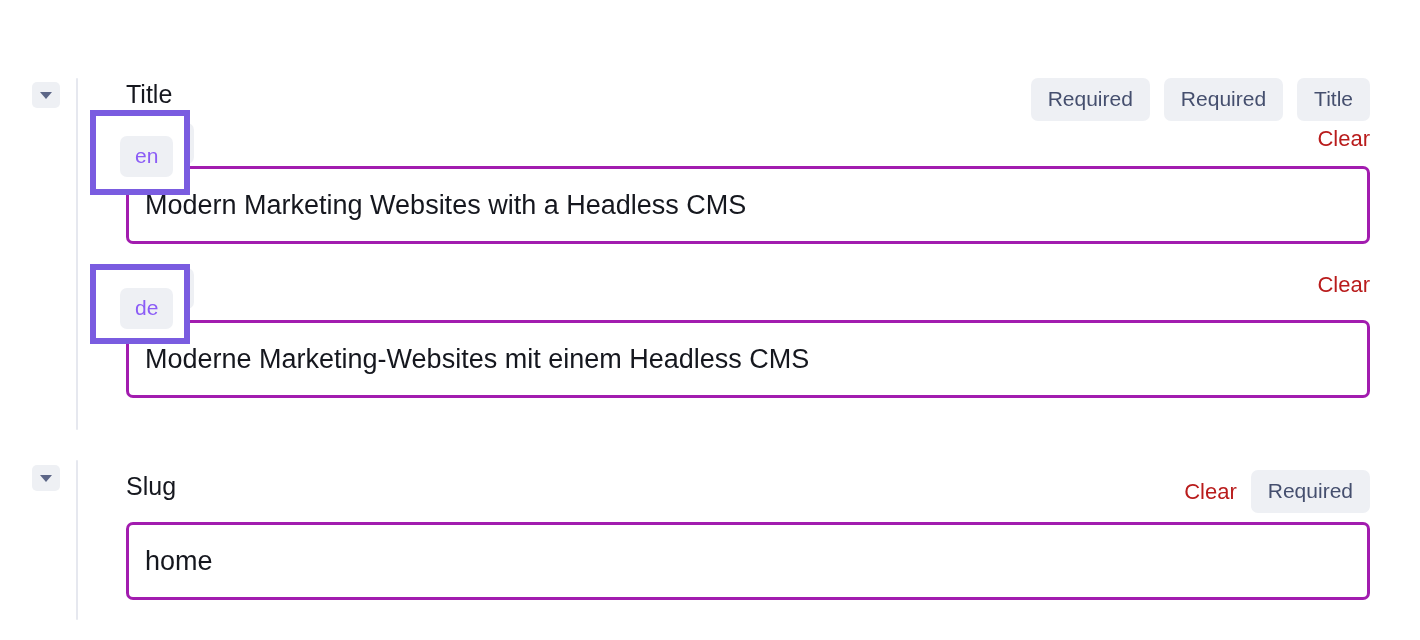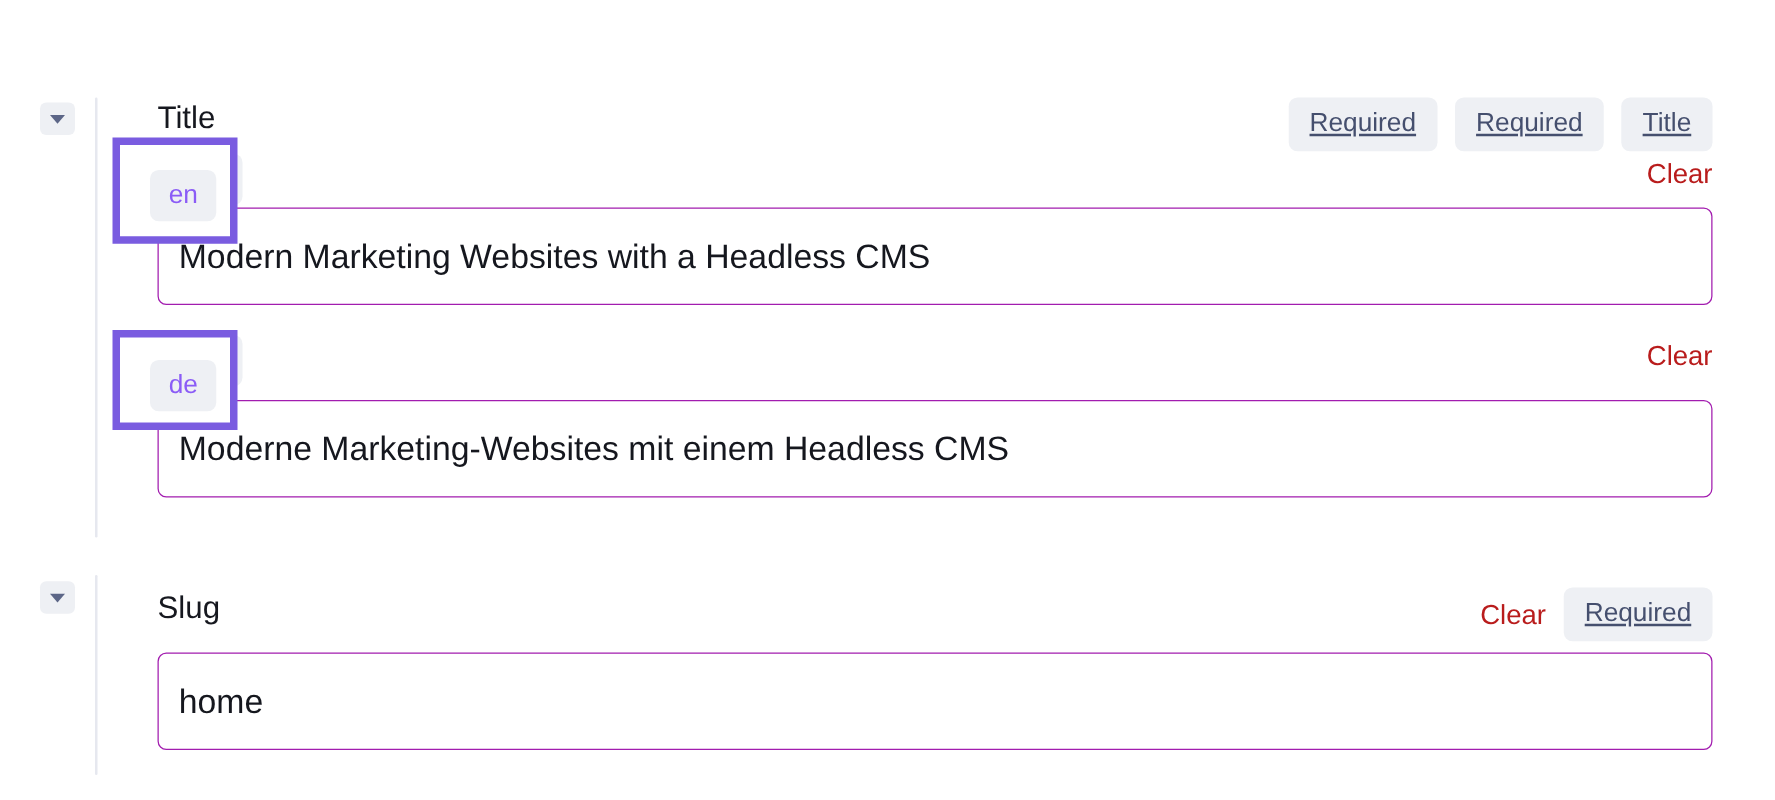--- a/index.html
+++ b/index.html
@@ -83,21 +83,20 @@
   }
   .chip {
     background: #eef0f4;
     color: #454f6e;
     font-size: 21px;
     line-height: 1;
     padding: 10px 17px 12px 17px;
     border-radius: 7px;
     white-space: nowrap;
     cursor: pointer;
-    text-decoration: underline;
   }
   .link-clear {
     color: #b91c1c;
     font-size: 22px;
     line-height: 1;
     white-space: nowrap;
     cursor: pointer;
     text-decoration: none;
   }
 
@@ -122,21 +121,21 @@
     position: absolute;
     right: 0;
     top: 12px;
   }
 
   
   .text-input {
     box-sizing: border-box;
     width: 100%;
     height: 78px;
-    border: 1px solid #a21caf;
+    border: 3px solid #a21caf;
     border-radius: 7px;
     background: #ffffff;
     font-family: "Liberation Sans", sans-serif;
     font-size: 27px;
     color: #15171e;
     padding: 16px 16px;
     outline: none;
   }
   .text-input::placeholder { color: #9aa1b5; }
 

